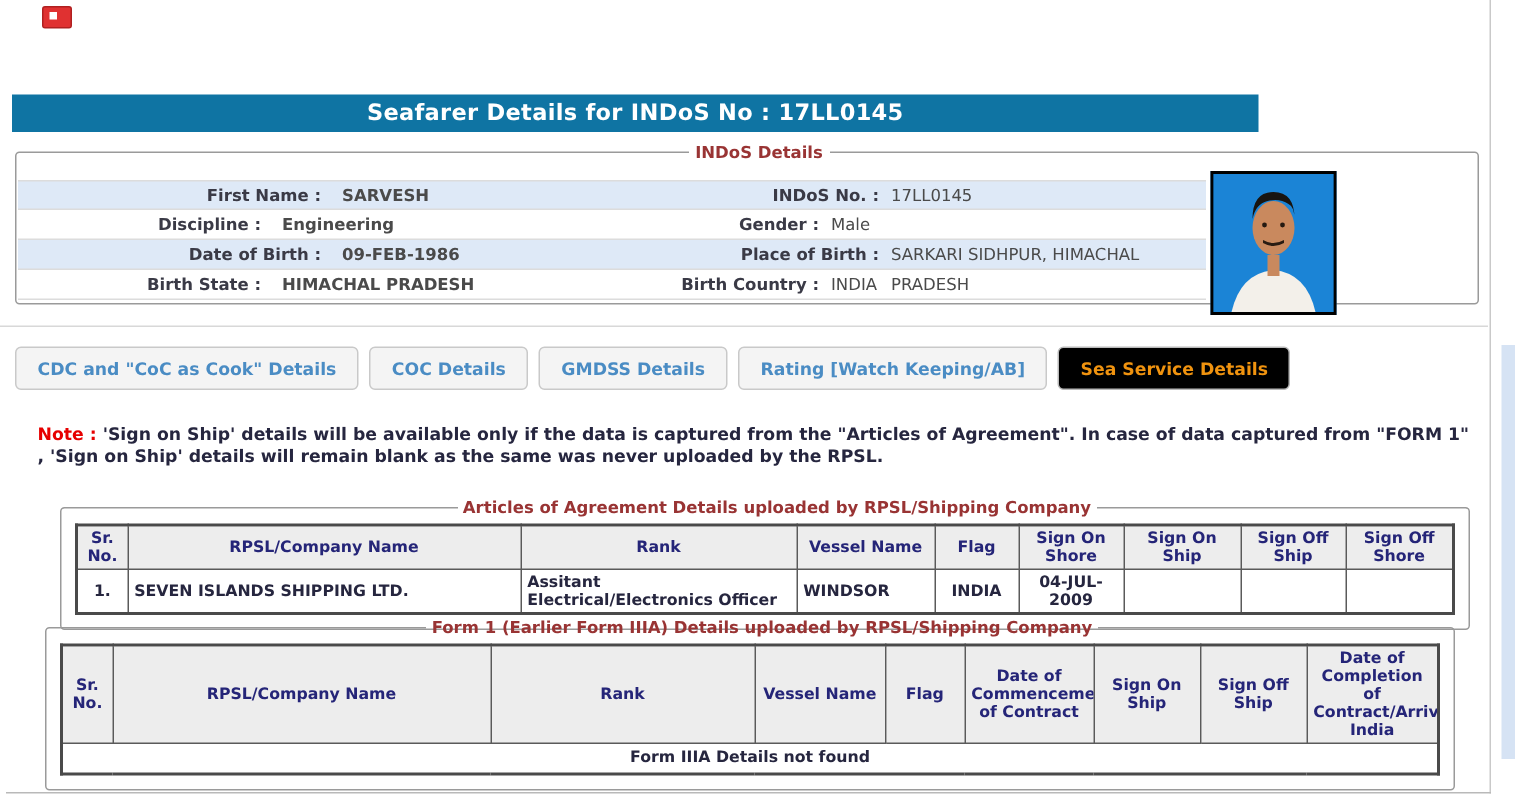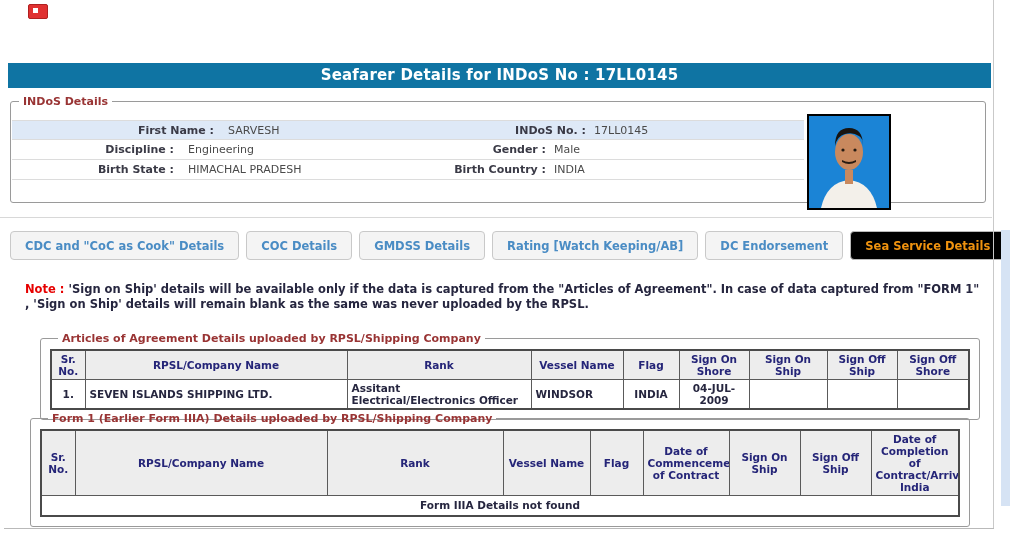--- a/index.html
+++ b/index.html
@@ -6,32 +6,32 @@
   html,body { background:#fdfdfd; }
   body { width:1010px; height:533px; font-family:"DejaVu Sans","Liberation Sans",sans-serif; font-size:11px; color:#333; position:relative; overflow:hidden; }
   .page { position:absolute; inset:0; background:#fff; }
   .page-right-border { position:absolute; left:993px; top:0; height:529px; border-left:1px solid #c9c9c9; }
   .scroll-strip { position:absolute; right:0; top:230px; width:9px; height:276px; background:#d6e3f4; }
   .bottom-line { position:absolute; left:4px; right:16px; top:528px; border-top:1px solid #b9b9b9; }
 
   .broken-img { position:absolute; left:28px; top:4px; width:20px; height:15px; background:#e03131; border:1px solid #b02020; border-radius:2px; }
   .broken-img::after { content:""; position:absolute; left:4px; top:3px; width:5px; height:5px; background:#fff; }
 
-  .header-bar { position:absolute; left:8px; top:63px; width:983px; height:25px; background:#0f74a3; color:#fff; font-weight:bold; font-size:15px; text-align:center; line-height:25px; letter-spacing:.2px; }
+  .header-bar { position:absolute; left:8px; top:63px; width:831px; height:25px; background:#0f74a3; color:#fff; font-weight:bold; font-size:15px; text-align:center; line-height:25px; letter-spacing:.2px; }
 
   fieldset.box { border:1px solid #9a9a9a; border-radius:3px; }
-  fieldset.box legend { color:#993434; font-weight:bold; font-size:11px; margin-left:8px; padding:0 4px; }
+  fieldset.box legend { color:#993434; font-weight:bold; font-size:11px; margin-left:8px; padding:0 4px;text-align:center; }
 
   .indos { position:absolute; left:10px; top:95px; width:976px; height:108px; }
   .indos-rows { position:absolute; left:1px; top:12px; width:792px; }
   .drow { display:flex; height:20px; line-height:20px; border-bottom:1px solid #dcdcdc; }
   .drow:first-child { border-top:1px solid #dcdcdc; }
   .drow.stripe { background:#dee9f7;padding-left:40px; }
   .fl  { width:162px; text-align:right; font-weight:bold; color:#3a3a46; }
-  .fv  { width:212px; padding-left:14px; color:#4a4a4a; }
+  .fv  { width:212px; padding-left:14px; color:#4a4a4a;font-weight:bold; }
   .fl2 { width:160px; text-align:right; font-weight:bold; color:#3a3a46; }
   .fv2 { flex:1; padding-left:8px; color:#4a4a4a; }
   .photo { position:absolute; left:796px; top:6px; width:84px; height:96px; border:2px solid #000; background:#1b84d6; }
 
   .hr-line { position:absolute; left:0px; top:217px; width:992px; border-top:1px solid #d8d8d8; }
 
   .tabs { position:absolute; left:10px; top:231px; display:flex; gap:7px; }
   .tab { background:#f4f4f4; border:1px solid #c9c9c9; border-radius:4px; padding:7px 14px 6px 14px; font-weight:bold; font-size:11.5px; color:#4a8cc4; white-space:nowrap; cursor:pointer; }
   .tab.active { background:#000000; color:#f0930f; border-color:#b9b9b9; }
 
@@ -64,20 +64,26 @@
         <div class="fl">First Name :</div>
         <div class="fv">SARVESH</div>
         <div class="fl2">INDoS No. :</div>
         <div class="fv2">17LL0145</div>
       </div>
       <div class="drow">
         <div class="fl">Discipline :</div>
         <div class="fv">Engineering</div>
         <div class="fl2">Gender :</div>
         <div class="fv2">Male</div>
+      </div>
+      <div class="drow stripe">
+        <div class="fl">Date of Birth :</div>
+        <div class="fv">09-FEB-1986</div>
+        <div class="fl2">Place of Birth :</div>
+        <div class="fv2">SARKARI SIDHPUR, HIMACHAL PRADESH</div>
       </div>
       <div class="drow">
         <div class="fl">Birth State :</div>
         <div class="fv">HIMACHAL PRADESH</div>
         <div class="fl2">Birth Country :</div>
         <div class="fv2">INDIA</div>
       </div>
     </div>
     <div class="photo">
       <svg width="80" height="92" viewBox="0 0 80 92" xmlns="http://www.w3.org/2000/svg">
@@ -93,21 +99,20 @@
     </div>
   </fieldset>
 
   <div class="hr-line"></div>
 
   <div class="tabs">
     <div class="tab">CDC and "CoC as Cook" Details</div>
     <div class="tab">COC Details</div>
     <div class="tab">GMDSS Details</div>
     <div class="tab">Rating [Watch Keeping/AB]</div>
-    <div class="tab">DC Endorsement</div>
     <div class="tab active">Sea Service Details</div>
 
   </div>
 
   <div class="note">
     <span class="note-prefix">Note :</span><span> 'Sign on Ship' details will be available only if the data is captured from the "Articles of Agreement". In case of data captured from "FORM 1" , 'Sign on Ship' details will remain blank as the same was never uploaded by the RPSL.</span>
   </div>
 
   <fieldset class="box grid-fieldset aoa">
     <legend>Articles of Agreement Details uploaded by RPSL/Shipping Company</legend>

